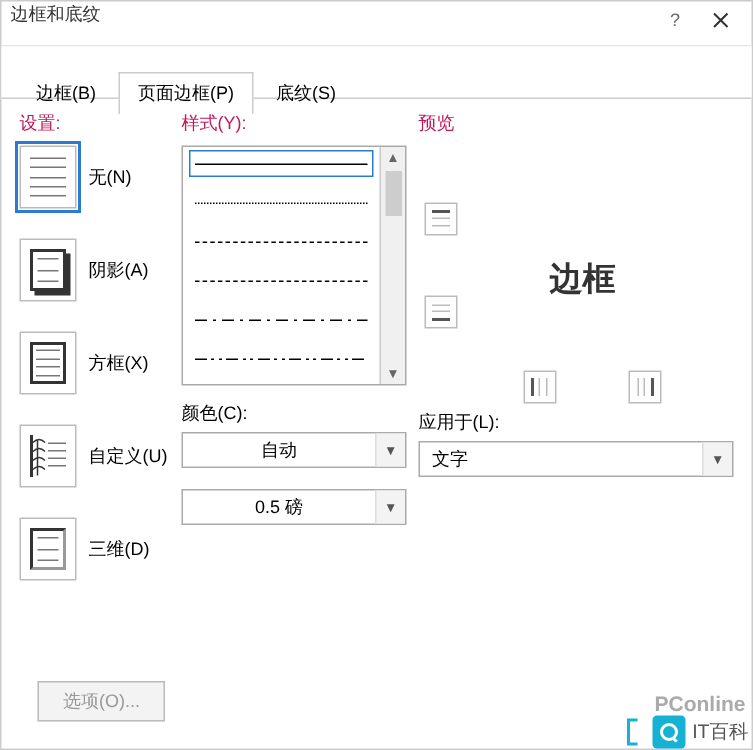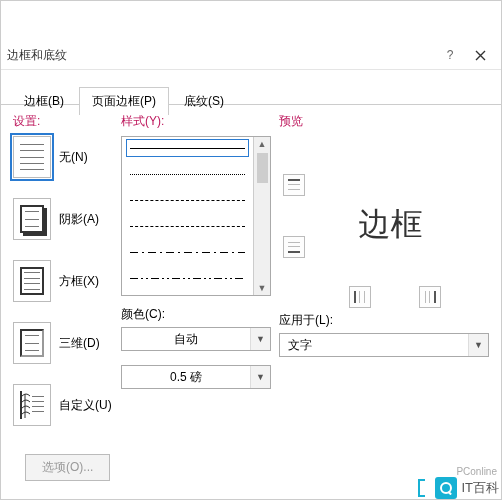--- a/index.html
+++ b/index.html
@@ -1,18 +1,18 @@
 <!DOCTYPE html>
 <html><head>
 <meta charset="utf-8">
 <style>
   * { box-sizing: border-box; font-family: "Microsoft YaHei", "SimSun", sans-serif; }
   body { margin: 0; background: #f0f0f0; font-size: 12px; }
   .window { width: 502px; height: 500px; background: #fff; border: 1px solid #ccc; display: flex; flex-direction: column; }
-  .titlebar { height: 30px; display: flex; align-items: center; padding: 0 6px; border-bottom: 1px solid #e5e5e5; margin-top: 40px; }
+  .titlebar { height: 30px; display: flex; align-items: flex-start; padding: 0 6px; border-bottom: 1px solid #e5e5e5; }
   .title-text { flex: 1; color: #333; }
   .tbtn { width: 30px; height: 24px; display: flex; align-items: center; justify-content: center; color: #666; }
   .tabs { display: flex; padding: 6px 10px 0; gap: 2px; border-bottom: 1px solid #ccc; background:#fff; }
   .tab { padding: 5px 12px; border: 1px solid transparent; border-bottom: none; position: relative; top: 11px; cursor: default; }
   .tab.active { border-color: #ccc; background: #fff; }
   .content { flex: 1; display: flex; padding: 8px 12px 0; gap: 8px; }
   .col { display: flex; flex-direction: column; }
   .col.settings { width: 100px; }
   .col.style { width: 150px; }
   .col.preview { flex: 1; }
@@ -36,32 +36,32 @@
   .style-row span { display:block; width:100%; }
   .sb { width: 17px; background: #f0f0f0; border-left:1px solid #ccc; display:flex; flex-direction:column; align-items:center; justify-content:space-between; padding:2px 0; }
   .sb .arr { font-size:9px; color:#666; }
   .sb .thumb { width:11px; height:30px; background:#cdcdcd; margin-top:4px;}
   .field { margin-top: 10px; }
   .sel-box { display:flex; border:1px solid #aaa; height:24px; align-items:center; margin-top:4px;text-align:center; }
   .sel-box .val { flex:1; padding:0 8px; }
   .sel-box .dd { width:20px; display:flex; align-items:center; justify-content:center; border-left:1px solid #ddd; background:#f3f3f3; height:100%; font-size:9px; color:#555;}
   .preview-hint { text-align:center; padding: 6px 4px; color:#333; line-height:1.4; }
   .preview-box { position:relative; height: 170px; margin-top:4px; }
-  .preview-text { position:absolute; left:50%; top:50%; transform:translate(-40%,-50%); font-size:32px; font-family:"SimSun"; color:#333; }
+  .preview-text { position:absolute; left:50%; top:50%; transform:translate(-40%,-50%); font-size:22px; font-family:"SimSun"; color:#333;font-weight:bold; }
   .pbtn { position:absolute; width:22px; height:22px; border:1px solid #bbb; background:#fdfdfd; display:flex; align-items:center; justify-content:center; }
   .pbtn svg{display:block;}
   .apply-row { margin-top: 2px; }
   .apply-sel { display:flex; border:1px solid #aaa; height:24px; align-items:center; margin-top:4px;justify-content:center; }
   .apply-sel .val { flex:1; padding:0 8px; }
   .apply-sel .dd { width:20px; display:flex; align-items:center; justify-content:center; border-left:1px solid #ddd; background:#f3f3f3; height:100%; font-size:9px; color:#555;}
   .bottom-opt { display:flex; padding: 8px 24px 18px; }
   .opt-btn { border:1px solid #bbb; background:#f3f3f3; color:#999; padding:4px 16px; }
   .watermark { position:absolute; right:2px; bottom:0; display:flex; align-items:center; gap:4px; font-size:13px; }
   .watermark .logo { width:22px; height:22px; background:#17b1d4; border-radius:3px; display:flex; align-items:center; justify-content:center; color:#fff; font-weight:bold;}
-  .watermark .sub { position:absolute; right:2px; bottom:22px; font-size:10px; color:#aaa;}
+  .watermark .sub { position:absolute; right:2px; bottom:22px; font-size:14px; color:#aaa;font-weight:bold;}
   .window { position:relative; }
 </style>
 </head>
 <body>
 
 <div class="window">
 
   <div class="titlebar">
     <span class="title-text">边框和底纹</span>
     <div class="tbtn">?</div>
@@ -113,41 +113,41 @@
               <span></span>
               <span></span>
               <span></span>
               <span></span>
             </div>
         </div>
         <span>方框(X)</span>
       </div>
 
       <div class="opt">
-        <div class="opt-icon threeD">
-          <div class="inner-lines" style="width:14px;height:16px;">
-              <span></span>
-              <span></span>
-              <span></span>
-            </div>
-        </div>
-        <span>三维(D)</span>
-      </div>
-
-      <div class="opt">
         <div class="opt-icon custom">
           <svg width="30" height="32">
               <path d="M7 4 L7 28 M4 6 Q 8 2 12 6 M4 12 Q 8 8 12 12 M4 18 Q 8 14 12 18 M4 24 Q 8 20 12 24" stroke="#333" fill="none" stroke-width="1"></path>
           <rect x="14" y="6" width="12" height="1" fill="#777"></rect>
               <rect x="14" y="11" width="12" height="1" fill="#777"></rect>
               <rect x="14" y="16" width="12" height="1" fill="#777"></rect>
               <rect x="14" y="21" width="12" height="1" fill="#777"></rect>
             </svg>
         </div>
         <span>自定义(U)</span>
+      </div>
+
+      <div class="opt">
+        <div class="opt-icon threeD">
+          <div class="inner-lines" style="width:14px;height:16px;">
+              <span></span>
+              <span></span>
+              <span></span>
+            </div>
+        </div>
+        <span>三维(D)</span>
       </div>
     </div>
 
     <div class="col style">
       <div class="section-label">样式(Y):</div>
       <div class="style-list">
         <div class="style-items">
           <div class="style-row sel">
               <span style="border-top:1px solid #000;"></span>
             </div>

